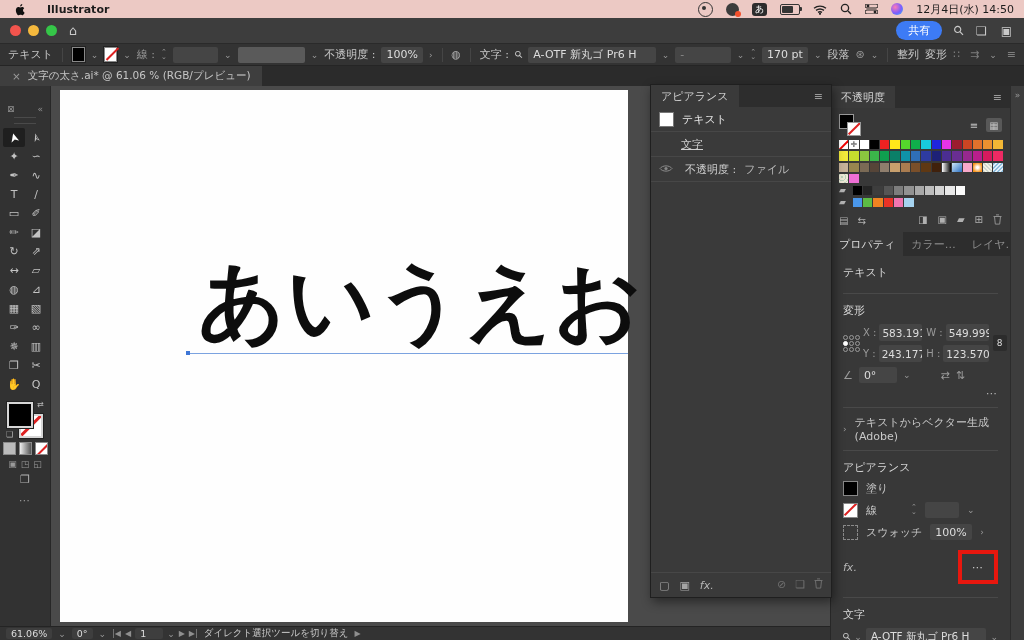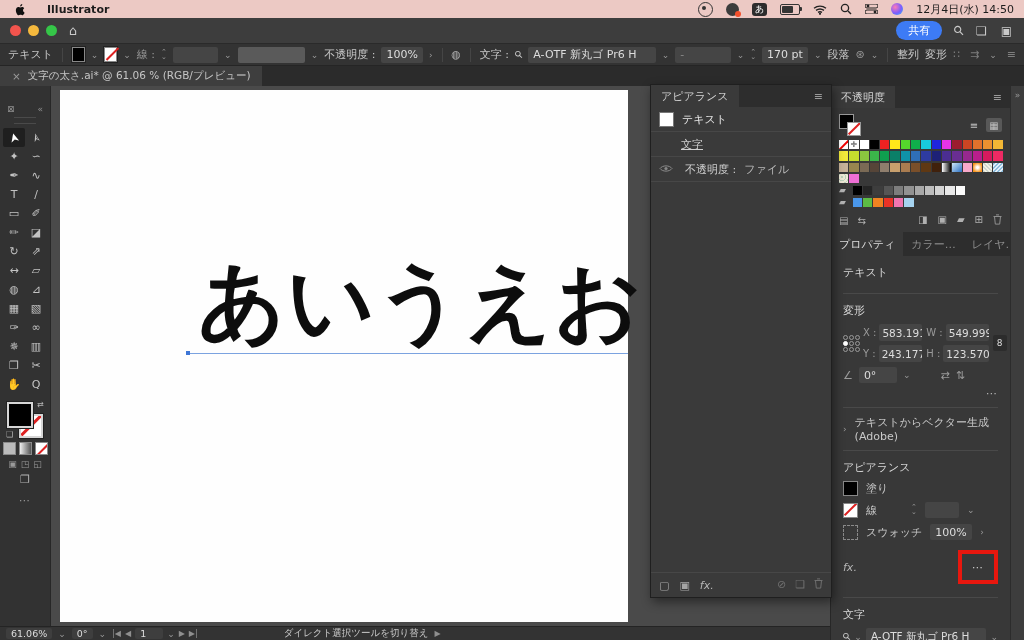--- a/index.html
+++ b/index.html
@@ -158,21 +158,21 @@
   .fx-lbl{color:#b5b5b5;font-style:italic}
   .red-wrap{margin-left:auto;position:relative}
   .red-annotation{border:4px solid #e8170e;width:32px;height:26px;display:flex;align-items:center;justify-content:center}
   .ch-row{display:flex;align-items:center;gap:4px;margin:5px 0}
   .ch-row .fld{flex:1;min-width:0;font-size:10.5px;height:17px}
   
   #statusbar{left:0;top:626px;width:830px;height:14px;background:#333;border-top:1px solid #242424;
              display:flex;align-items:center;gap:6px;padding:0 6px;box-sizing:border-box;font-size:9.5px;color:#bdbdbd}
   #statusbar .fld{height:11px;font-size:9.5px;background:#3e3e3e}
   .nav{display:flex;align-items:center;gap:4px;color:#8f8f8f;font-size:8px}
-  .hint{margin-left:80px;color:#c9c9c9}
+  .hint{color:#c9c9c9}
 </style>
 </head>
 <body>
 
 <div id="menubar" class="abs">
   <span class="apple">
     <svg viewBox="0 0 170 170">
         <path d="M150 130c-3 7-6 13-10 19-6 9-12 18-23 18-10 0-13-6-25-6s-16 6-25 6c-11 0-19-10-25-19C29 129 19 96 32 72c7-13 19-21 32-21 10 0 19 7 25 7s17-8 28-7c5 0 18 2 27 15-24 13-20 47 6 64zM109 31c5-6 9-15 8-24-8 1-17 6-22 12-5 6-9 14-8 23 9 0 17-5 22-11z"></path>
       </svg>
   </span>

